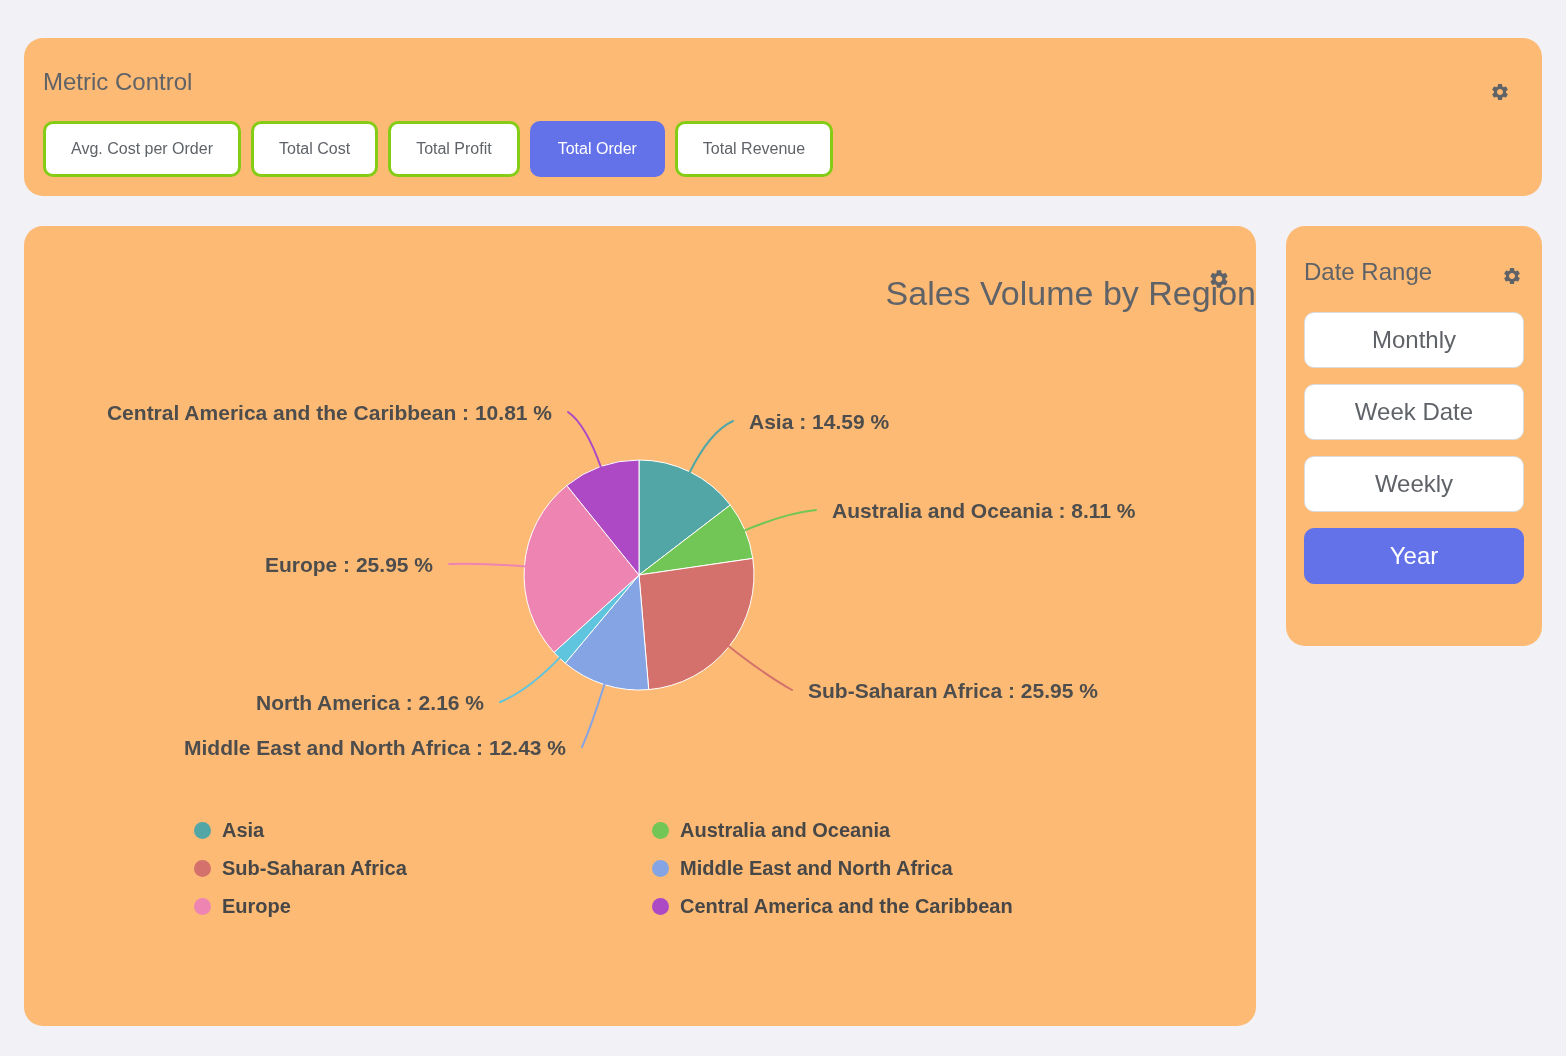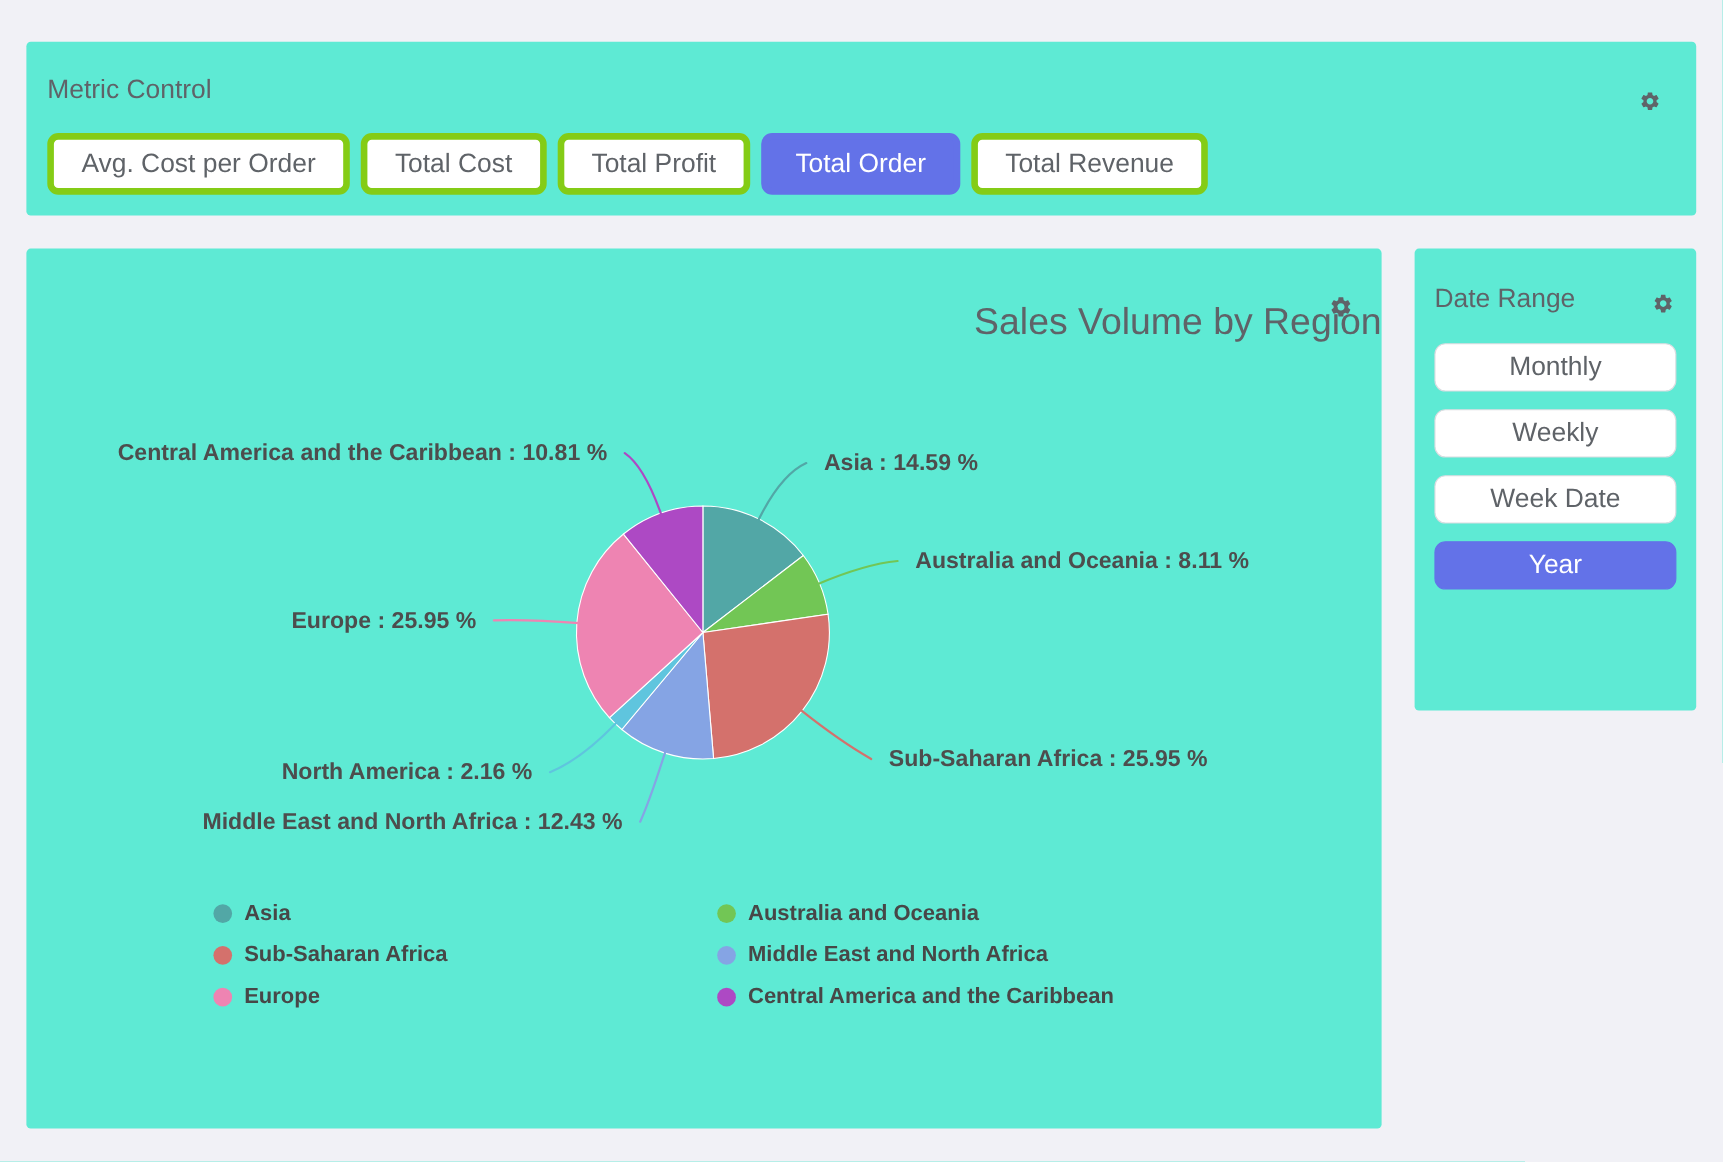--- a/index.html
+++ b/index.html
@@ -6,34 +6,34 @@
   *{ box-sizing:border-box; }
   html,body{ margin:0; padding:0; }
   body{
     width:1566px; height:1056px;
     background:var(--page-bg);
     font-family:"Liberation Sans", sans-serif;
     color:#5f6368;
     overflow:hidden;
   }
   .page{ width:1566px; height:1056px; padding:38px 24px 30px; }
-  .card{ background:#5eead4; border-radius:4px; }
+  .card{ background:#fdba74; border-radius:19px; }
 
   
   .top-card{
     position:relative; height:158px;
     padding:30px 20px 0 19px;
     margin-bottom:30px;
   }
   .card-title{ font-size:24px; color:#5f6368; line-height:28px; }
   .btn-row{ display:flex; gap:10px; margin-top:25px; }
   .metric-btn{
     height:56px; padding:0 25px;
-    font-family:inherit; font-size:24px; color:#5f6368;
-    background:#fff; border:6px solid #84cc16; border-radius:10px;
+    font-family:inherit; font-size:16px; color:#5f6368;
+    background:#fff; border:3px solid #84cc16; border-radius:10px;
     cursor:pointer; white-space:nowrap;
   }
   .metric-btn.selected{
     background:var(--accent); border-color:var(--accent); color:#fff;
   }
 
   .row{ display:flex; gap:30px; align-items:flex-start; }
 
   
   .chart-card{ position:relative; width:1232px; height:800px; }
@@ -65,21 +65,21 @@
 
   
   .date-card{ position:relative; width:256px; height:420px; padding:18px; }
   .date-head{
     display:flex; justify-content:space-between; align-items:flex-end;
     margin:14px 2px 26px 0;
   }
   .date-head .icon-btn{ position:static; }
   .date-buttons{ display:flex; flex-direction:column; gap:16px; }
   .date-btn{
-    display:block; width:220px; height:44px;
+    display:block; width:220px; height:56px;
     font-family:inherit; font-size:24px; color:#5f6368;
     background:#fff; border:1px solid #dadce0; border-radius:10px;
     cursor:pointer;
   }
   .date-btn.selected{
     background:var(--accent); border-color:var(--accent); color:#fff;
   }
 </style>
 </head>
 <body>
@@ -160,20 +160,20 @@
 
     <aside class="card date-card">
       <div class="date-head">
         <div class="card-title">Date Range</div>
         <button class="icon-btn"><svg width="20" height="20" viewBox="0 0 24 24" fill="#5f6368">
               <path d="M19.14 12.94c.04-.3.06-.61.06-.94 0-.32-.02-.64-.07-.94l2.03-1.58c.18-.14.23-.41.12-.61l-1.92-3.32c-.12-.22-.37-.29-.59-.22l-2.39.96c-.5-.38-1.03-.7-1.62-.94l-.36-2.54c-.04-.24-.24-.41-.48-.41h-3.84c-.24 0-.43.17-.47.41l-.36 2.54c-.59.24-1.13.57-1.62.94l-2.39-.96c-.22-.08-.47 0-.59.22L2.74 8.87c-.12.21-.08.47.12.61l2.03 1.58c-.05.3-.09.63-.09.94s.02.64.07.94l-2.03 1.58c-.18.14-.23.41-.12.61l1.92 3.32c.12.22.37.29.59.22l2.39-.96c.5.38 1.03.7 1.62.94l.36 2.54c.05.24.24.41.48.41h3.84c.24 0 .44-.17.47-.41l.36-2.54c.59-.24 1.13-.56 1.62-.94l2.39.96c.22.08.47 0 .59-.22l1.92-3.32c.12-.22.07-.47-.12-.61l-2.01-1.58zM12 15.6c-1.98 0-3.6-1.62-3.6-3.6s1.62-3.6 3.6-3.6 3.6 1.62 3.6 3.6-1.62 3.6-3.6 3.6z"></path>
             </svg></button>
       </div>
       <div class="date-buttons" id="date-buttons">
           <button class="date-btn">Monthly</button>
+          <button class="date-btn">Week Date</button>
           <button class="date-btn">Weekly</button>
-          <button class="date-btn">Week Date</button>
           <button class="date-btn selected">Year</button>
         </div>
     </aside>
 
   </div>
 </div>
 
 </body></html>

